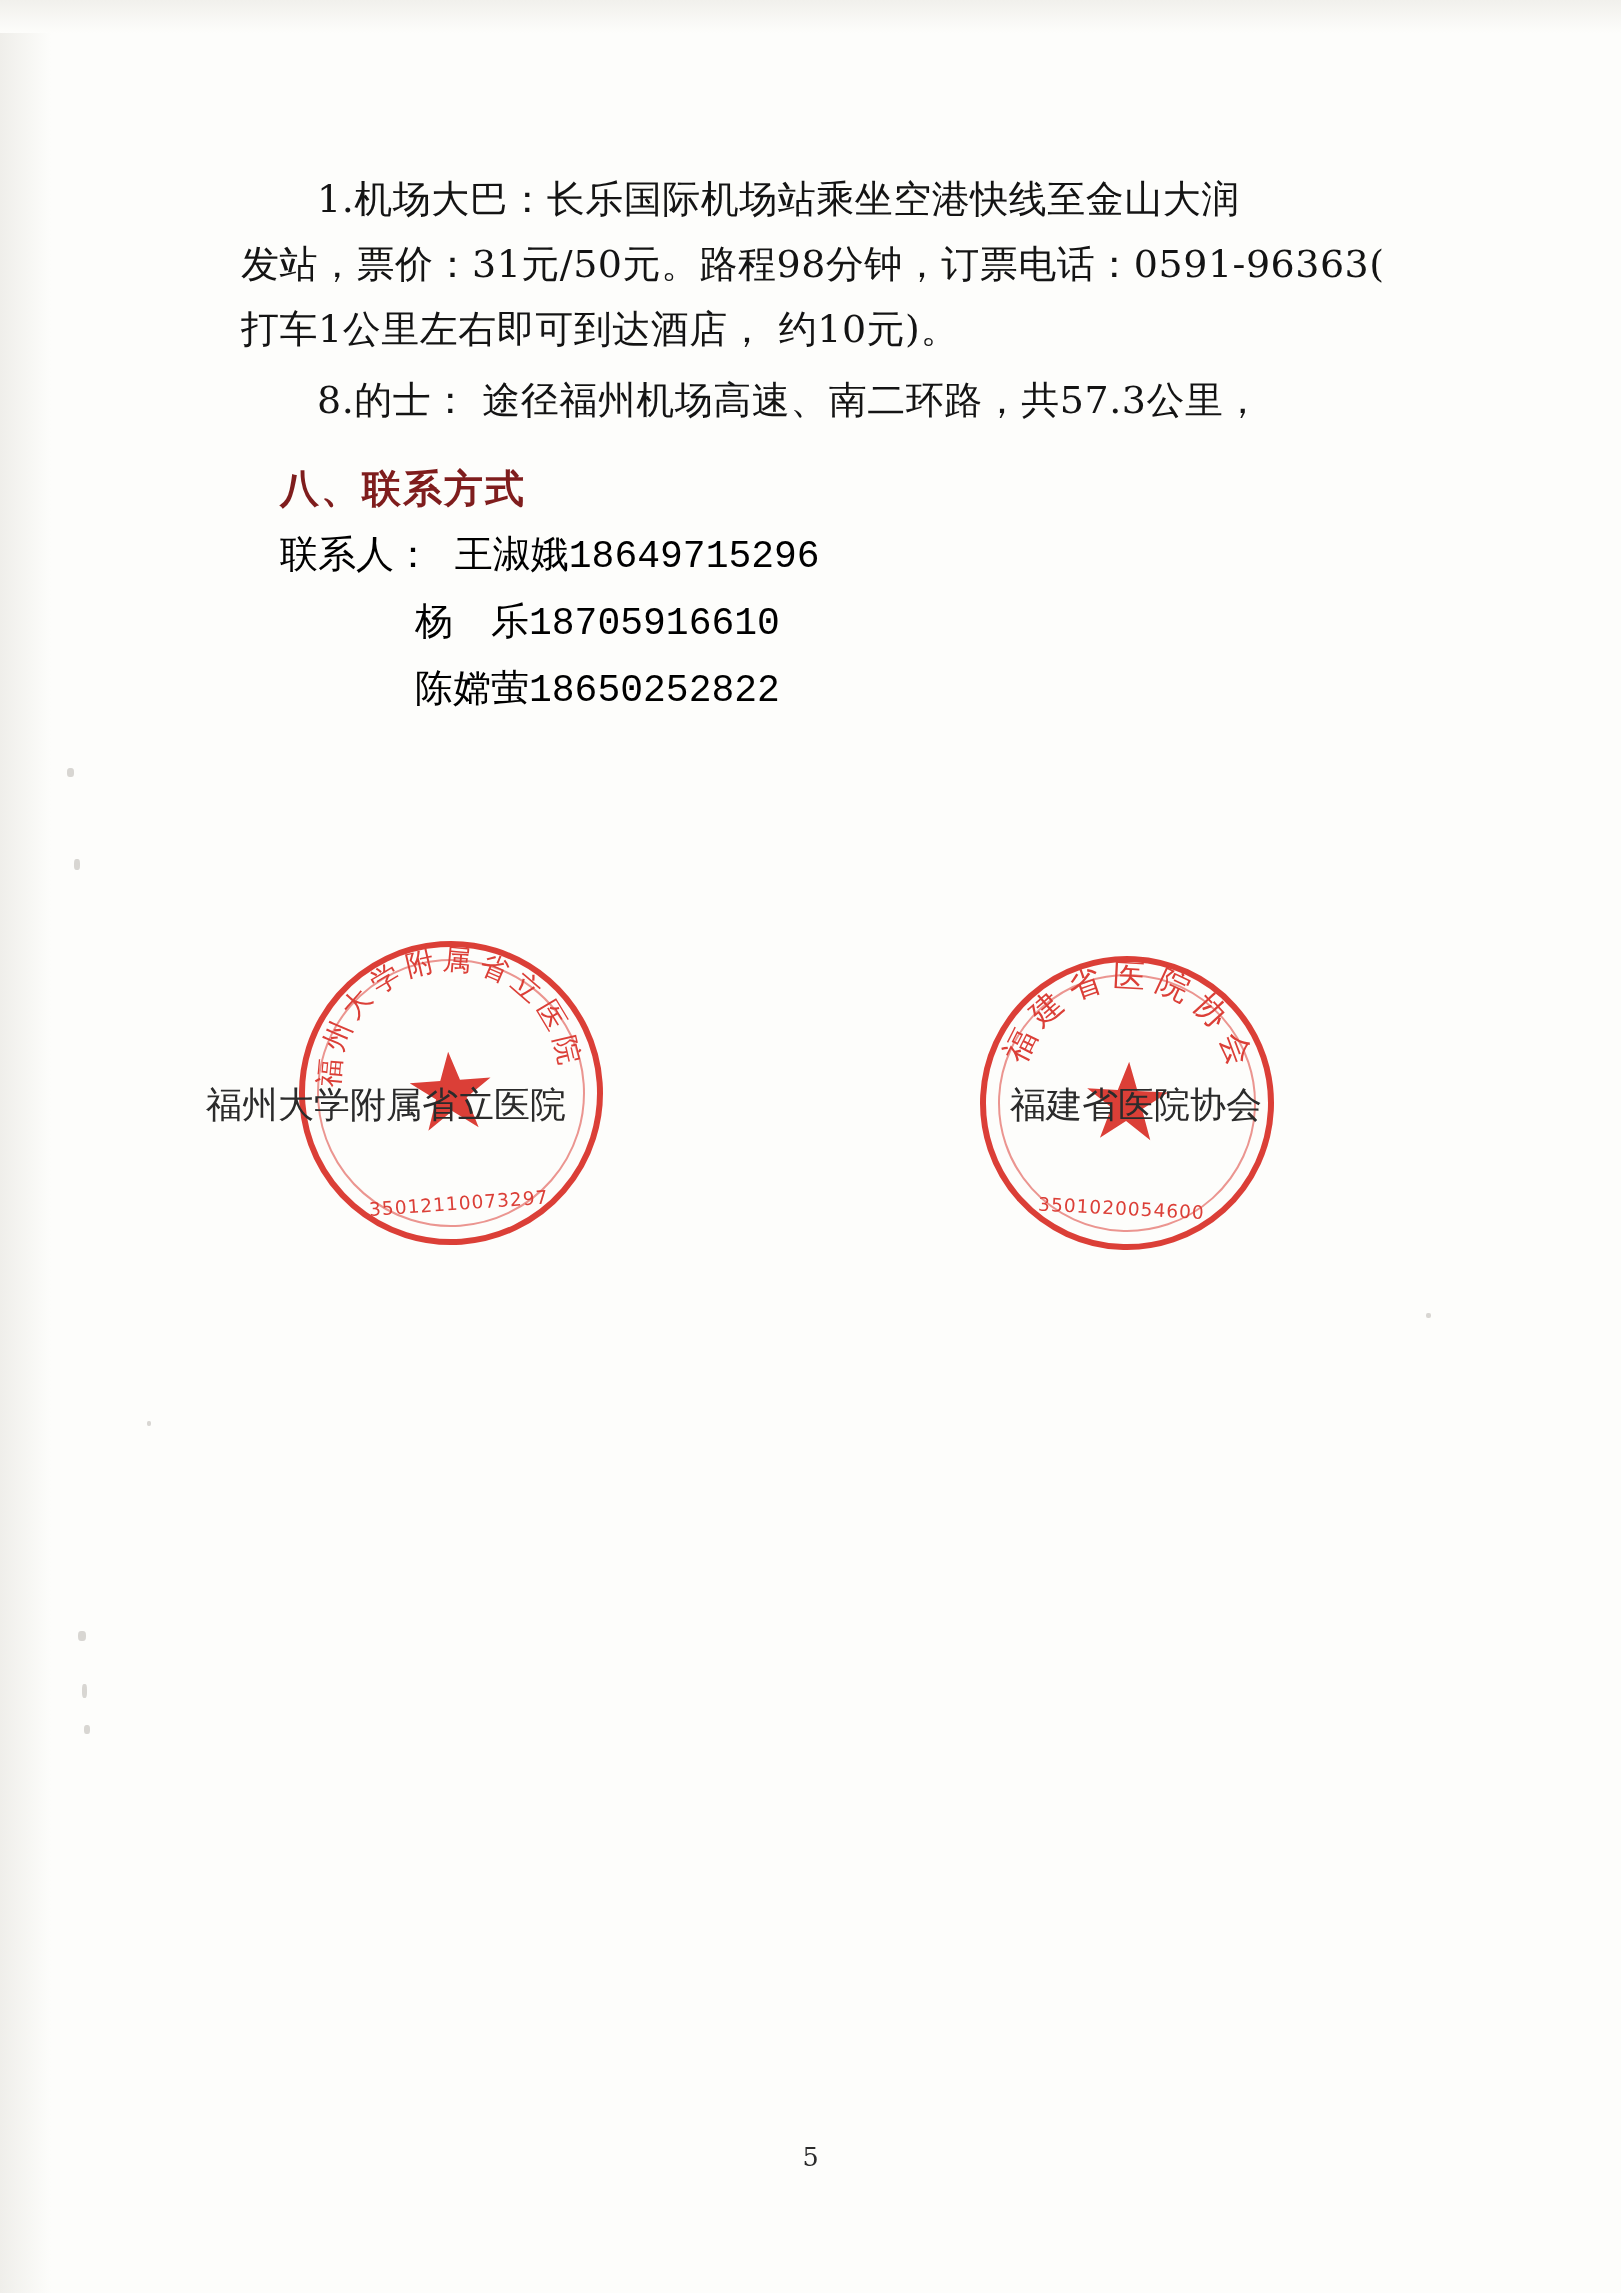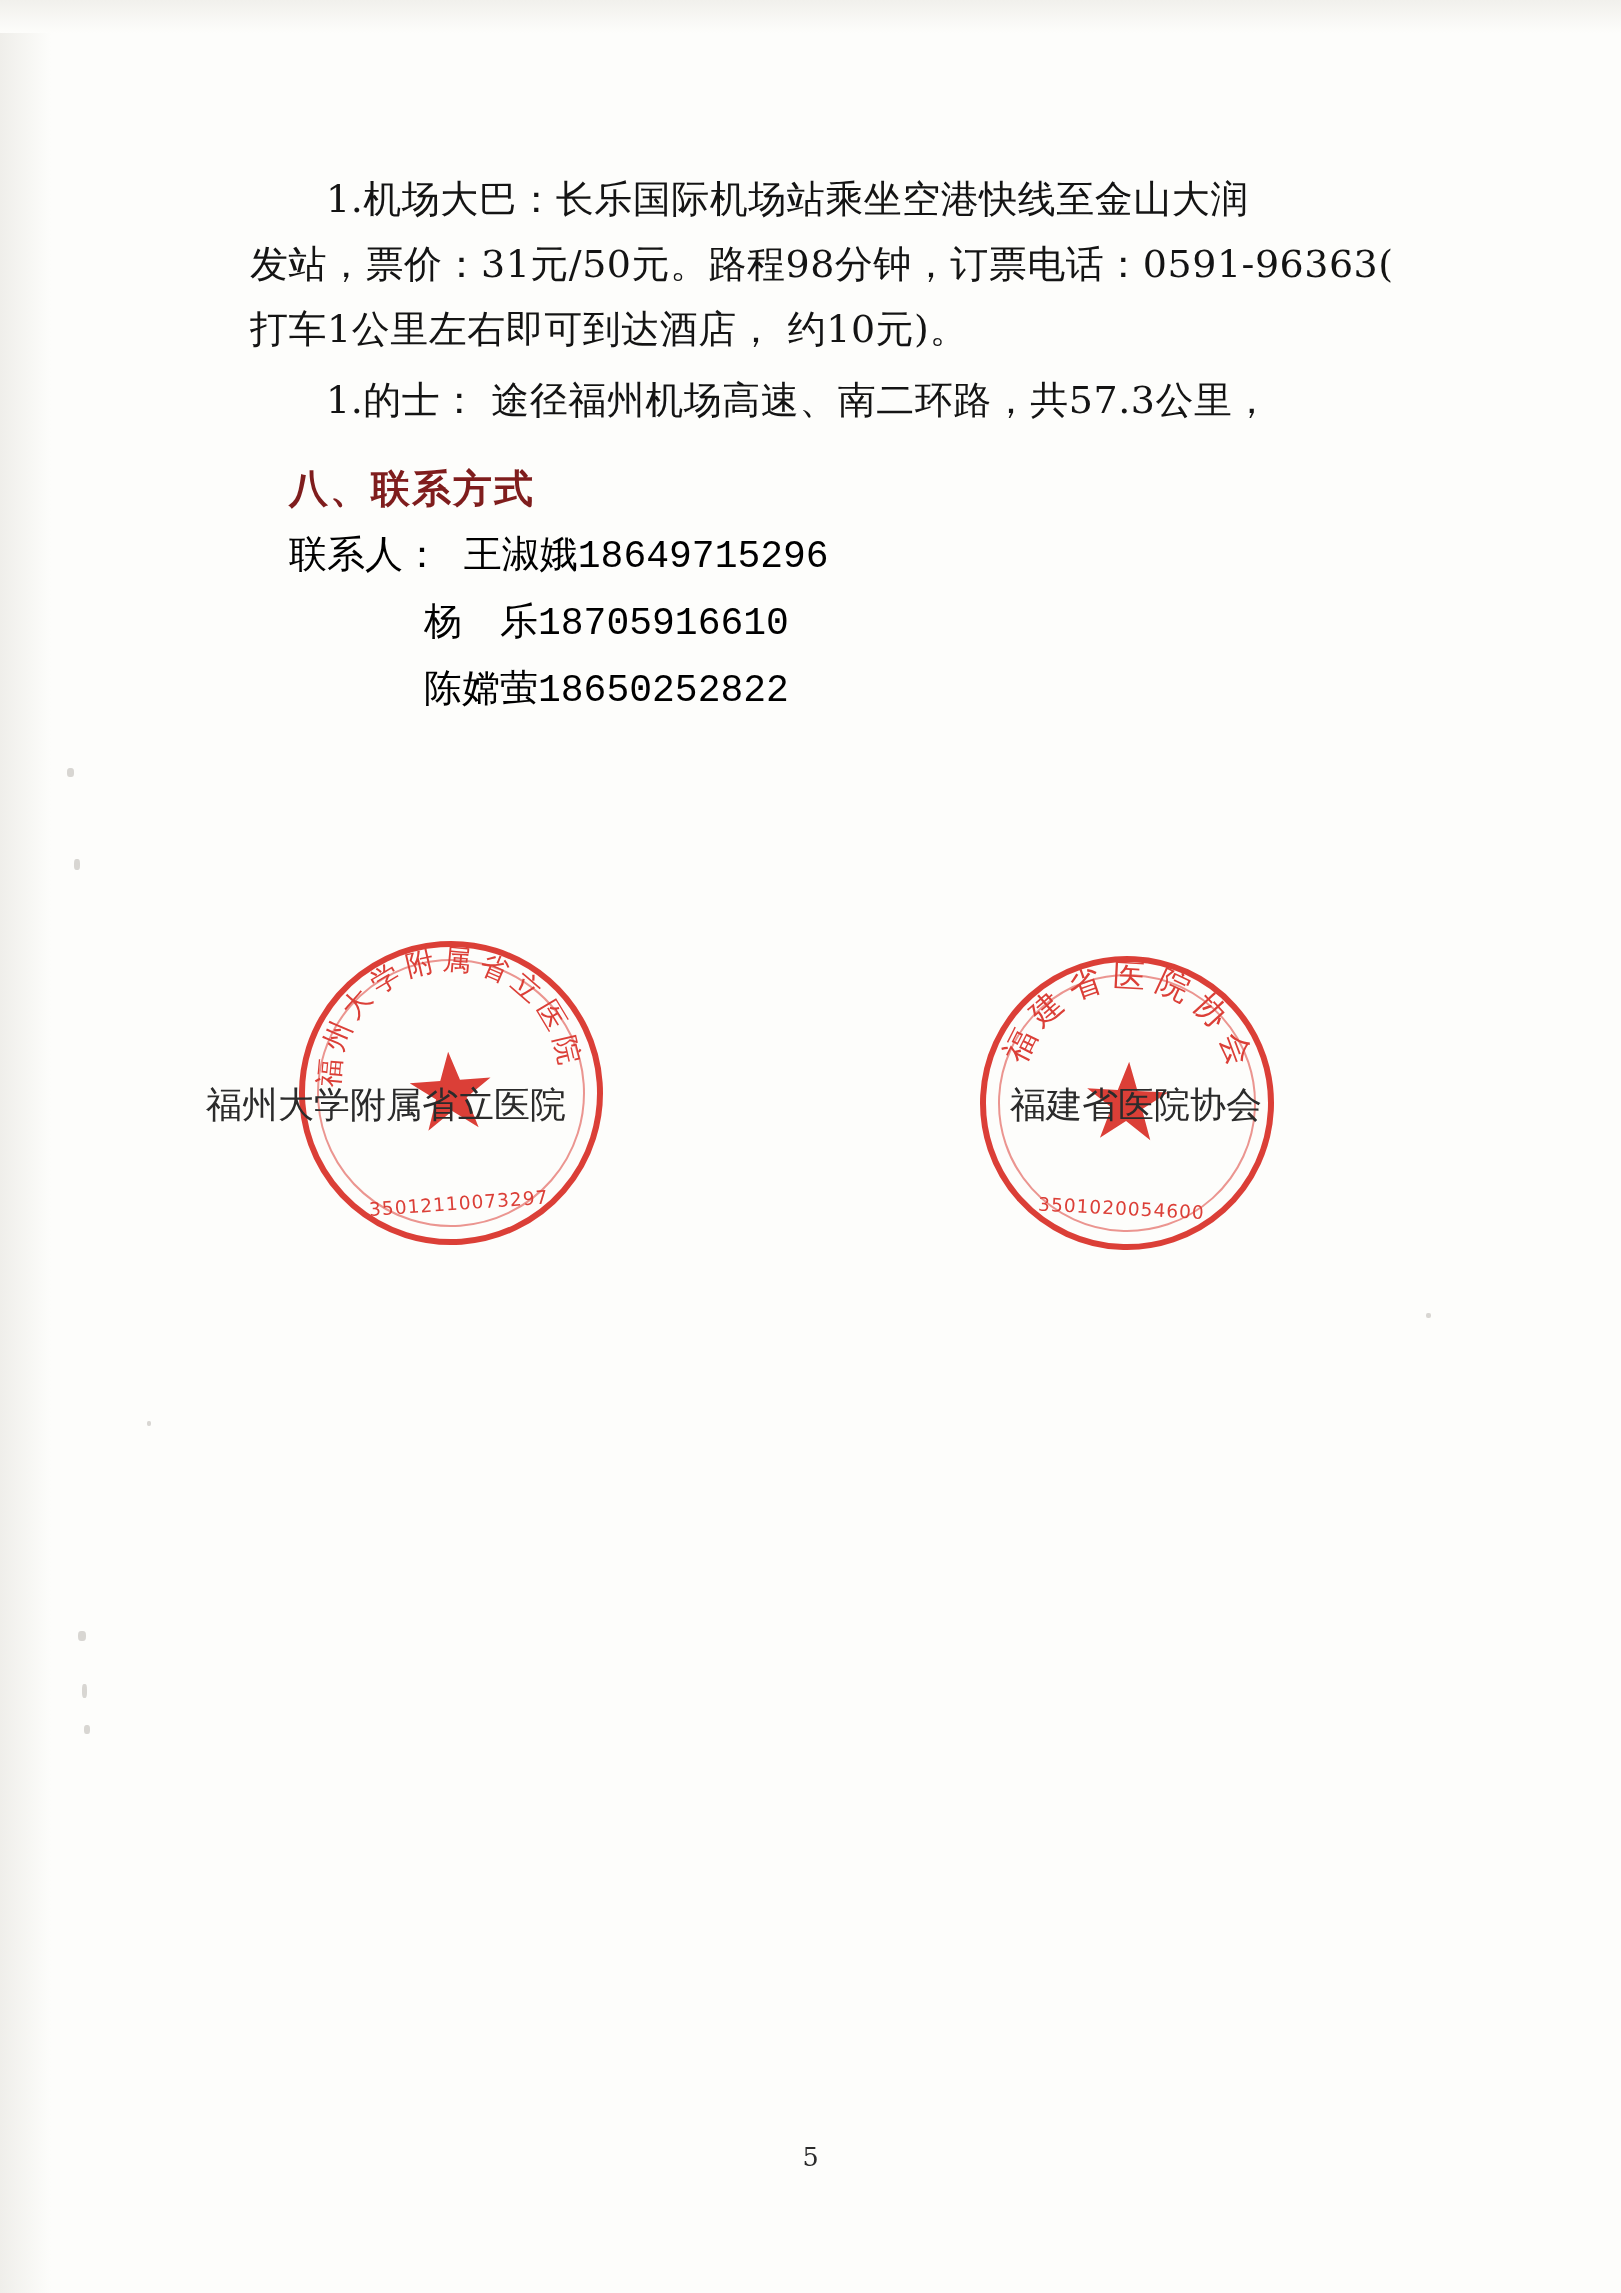--- a/index.html
+++ b/index.html
@@ -30,21 +30,21 @@
   }
   .page-edge-top {
     position: absolute;
     left: 0; right: 0; top: 0;
     height: 33px;
     background: linear-gradient(to bottom, #f1f0ec, #fdfdfb);
   }
 
   .content {
     position: absolute;
-    left: 250px;
+    left: 241px;
     top: 167px;
     width: 1166px;
   }
 
   p.body-line {
     margin: 0;
     font-size: 38px;
     line-height: 65px;
     letter-spacing: 0.5px;
     color: #141414;
@@ -195,21 +195,21 @@
   <div class="speck" style="left:82px; top:1684px; width:4.9px; height:13.7px;"></div>
   <div class="speck" style="left:84px; top:1725px; width:5.9px; height:8.8px;"></div>
   <div class="speck" style="left:147px; top:1421px; width:3.9px; height:4.9px;"></div>
   <div class="speck" style="left:1426px; top:1313px; width:4.9px; height:4.9px;"></div>
 
   <div class="content">
     <p class="body-line indent">1.机场大巴：长乐国际机场站乘坐空港快线至金山大润</p>
     <p class="body-line">发站，票价：31元/50元。路程98分钟，订票电话：0591-96363(</p>
     <p class="body-line">打车1公里左右即可到达酒店， 约10元)。</p>
     <div class="gap-sm"></div>
-    <p class="body-line indent">1.的士： 途径福州机场高速、南二环路，共57.3公里，</p>
+    <p class="body-line indent">8.的士： 途径福州机场高速、南二环路，共57.3公里，</p>
 
     <h2 class="section-heading">八、联系方式</h2>
 
     <p class="contact-line first">联系人： 王淑娥18649715296</p>
     <p class="contact-line rest">杨　乐18705916610</p>
     <p class="contact-line rest">陈嫦萤18650252822</p>
   </div>
 
   <div class="sign-area">
 

